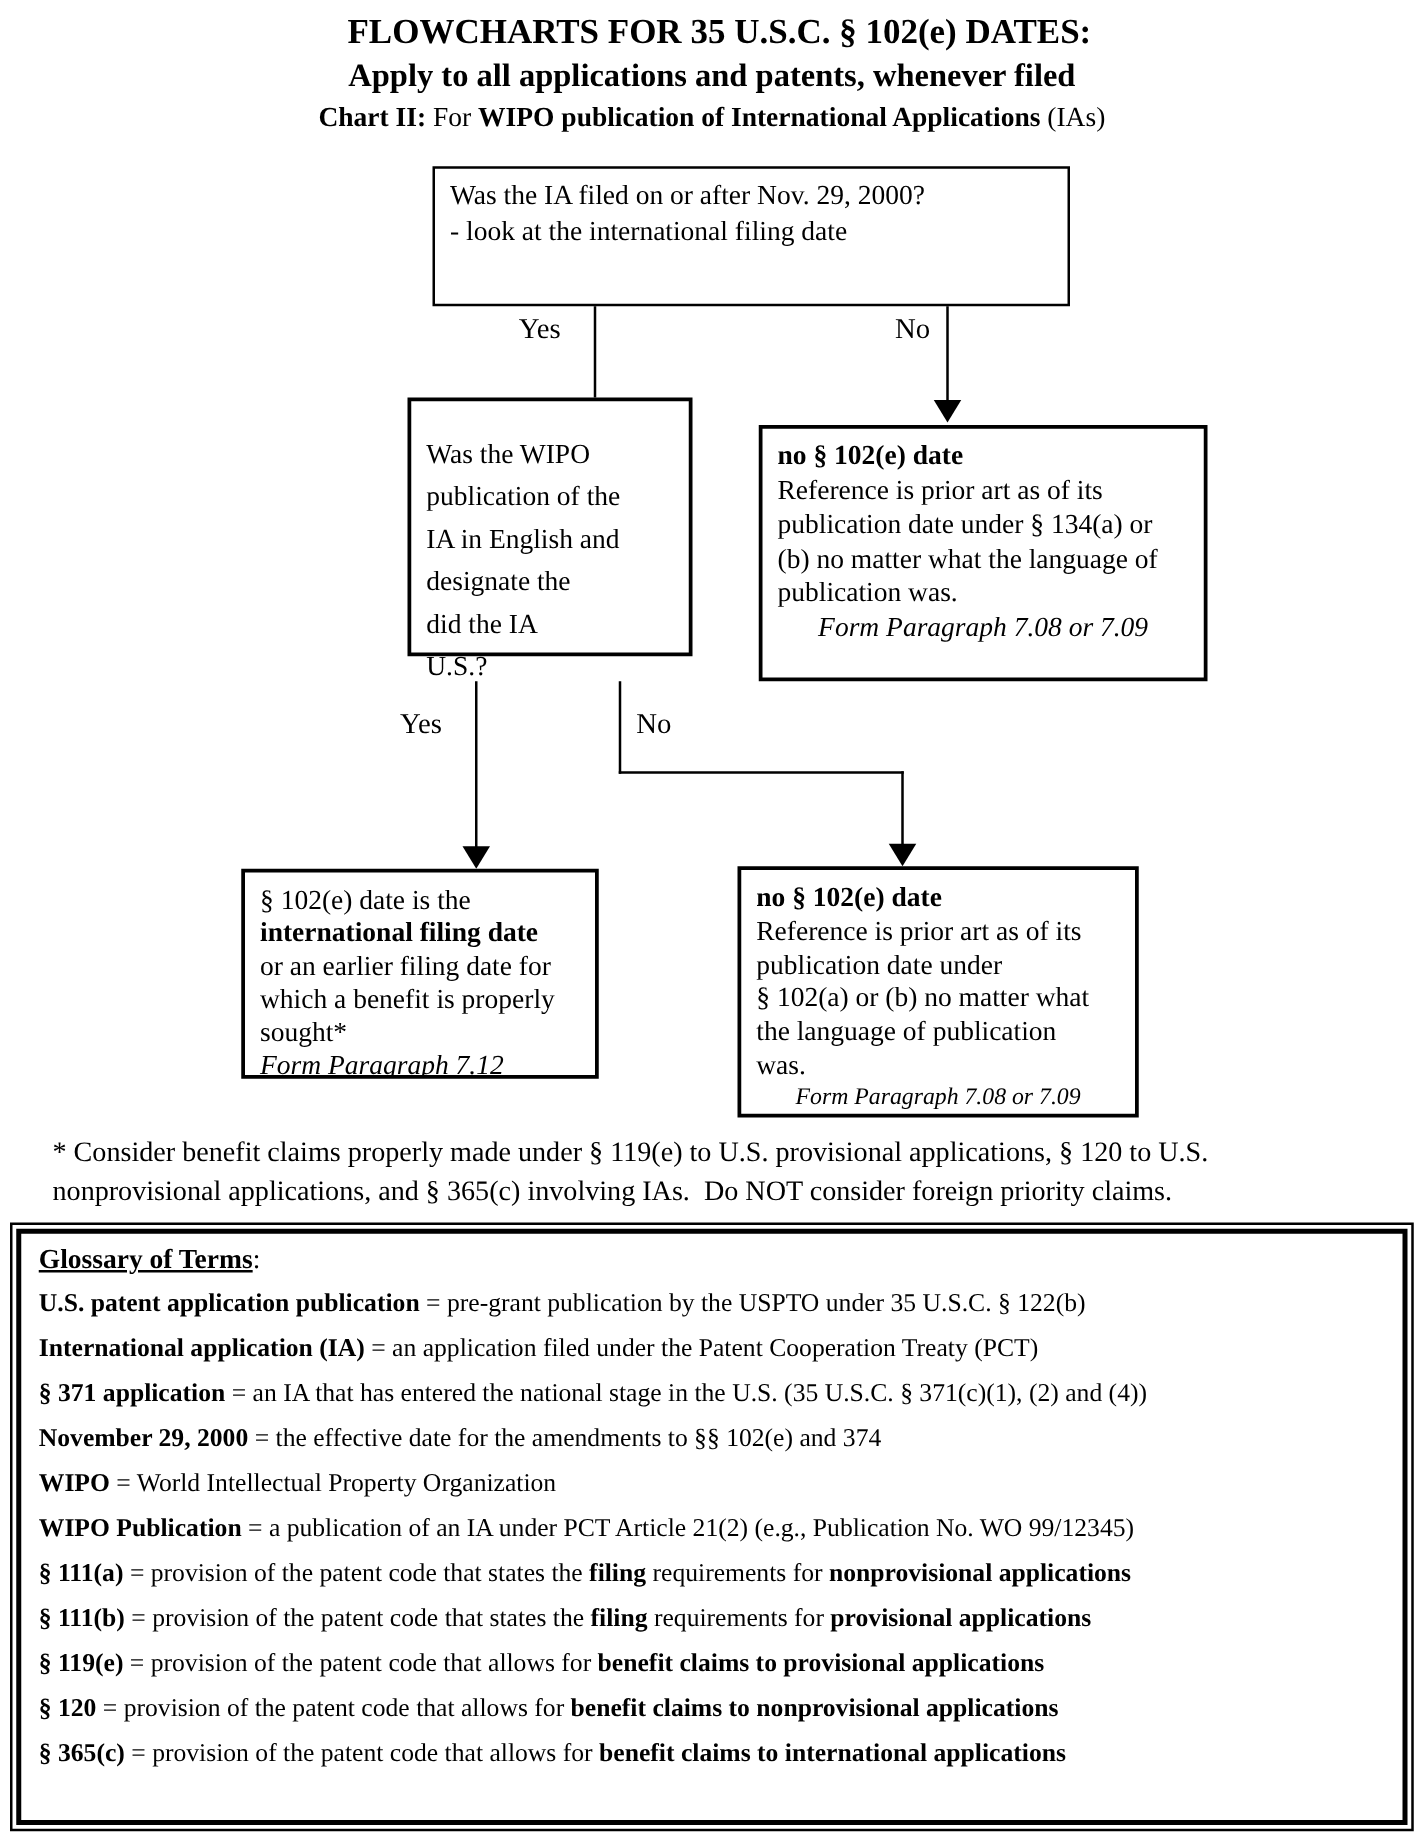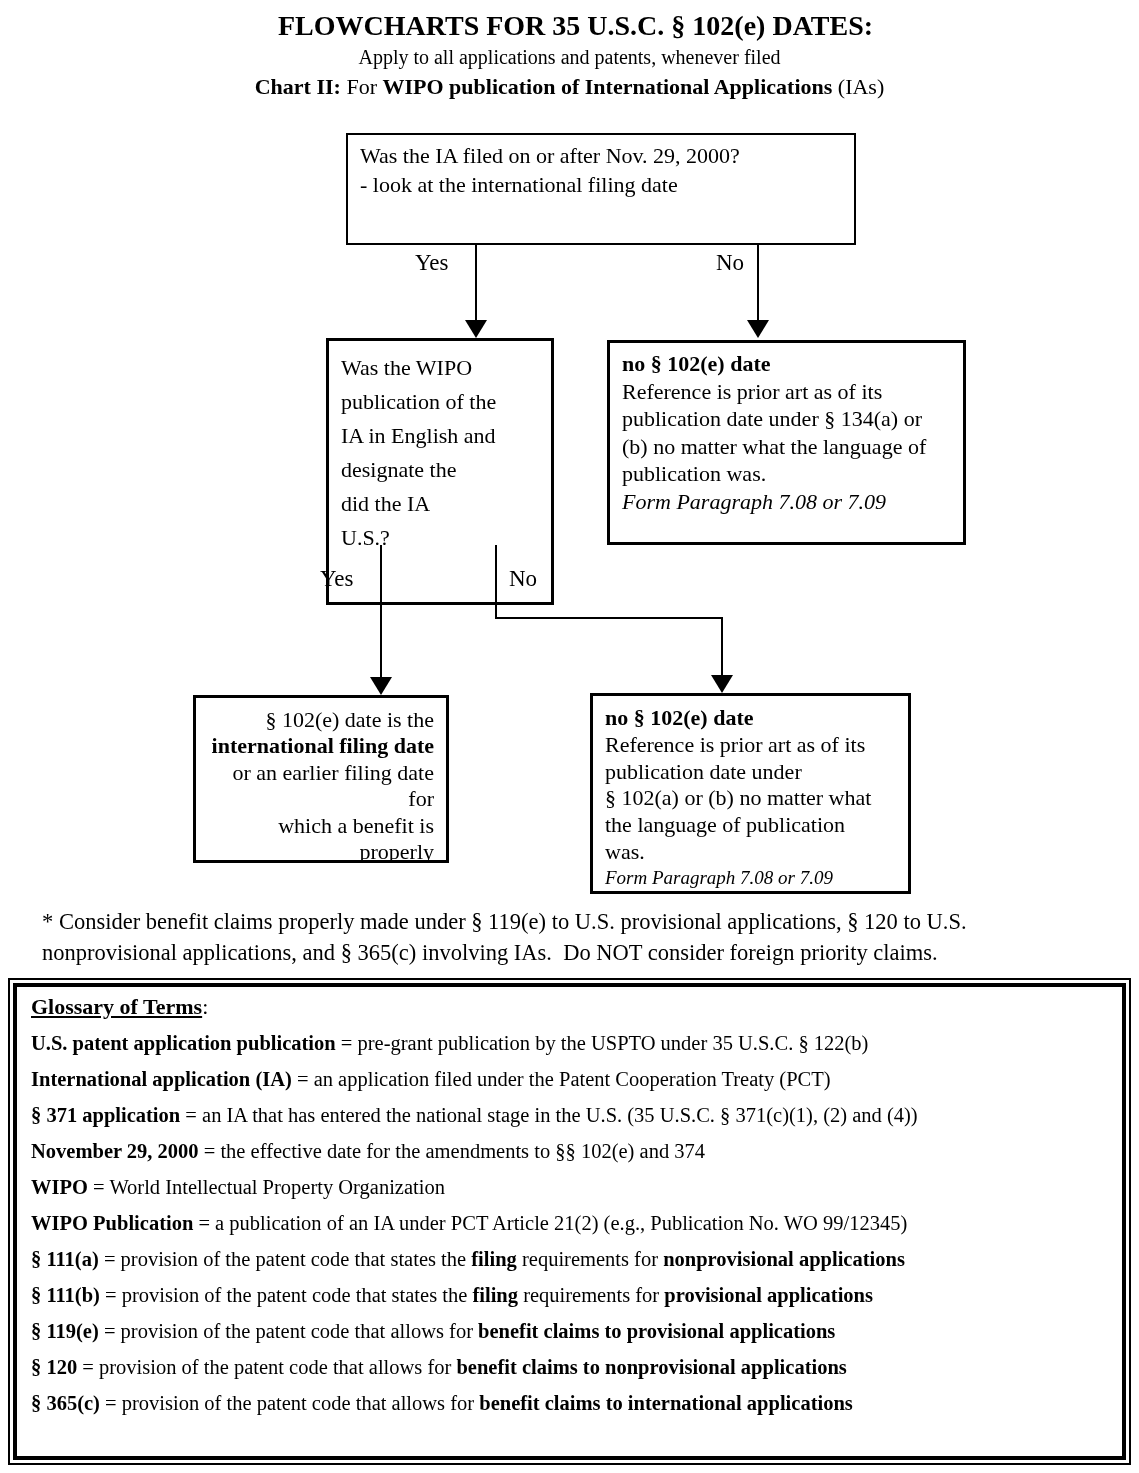--- a/index.html
+++ b/index.html
@@ -11,31 +11,31 @@
   }
   .page { position:relative; width:1139px; height:1473px; background:#fff; overflow:hidden; }
 
   .b { font-weight:bold; }
   .i { font-style:italic; }
   .u { text-decoration:underline; }
 
   
   .titles { position:absolute; top:10px; left:0; width:100%; text-align:center; }
   .t1 { font-size:28px; font-weight:bold;margin-left:12px; }
-  .t2 { font-size:20px; font-weight:normal; margin-top:4px; }
+  .t2 { font-size:26px; font-weight:bold; margin-top:4px; }
   .t3 { font-size:22px; margin-top:5px; }
 
   
   .box { position:absolute; border:3px solid #000; background:#fff; font-size:22px; line-height:1.22; padding:7px 12px; }
   .box-q1 { left:346px; top:133px; width:510px; height:112px; border-width:2px; line-height:1.3; }
-  .box-q2 { left:326px; top:338px; width:228px; height:267px; line-height:34px; padding-top:10px; }
+  .box-q2 { left:326px; top:318px; width:228px; height:207px; line-height:34px; padding-top:25px; }
   .box-r1 { left:607px; top:340px; width:359px; height:205px; line-height:1.25; }
-  .box-ry { left:193px; top:695px; width:256px; height:168px; line-height:1.2; overflow:hidden; padding-top:9px;text-align:right; }
+  .box-ry { left:193px; top:695px; width:286px; height:168px; line-height:1.2; overflow:hidden; padding-top:9px; }
   .box-rn { left:590px; top:693px; width:321px; height:201px; line-height:1.22; padding-top:9px; }
-  .form-note { font-style:italic; }
+  .form-note { font-style:italic;text-align:center; }
   .form-note.small { font-size:19px; }
 
   
   .vline, .hline { position:absolute; background:#000; }
   .vline { width:2px; }
   .hline { height:2px; }
   .ah { position:absolute; width:0; height:0;
         border-left:11px solid transparent; border-right:11px solid transparent;
         border-top:18px solid #000; }
   .blabel { position:absolute; font-size:23px; }

